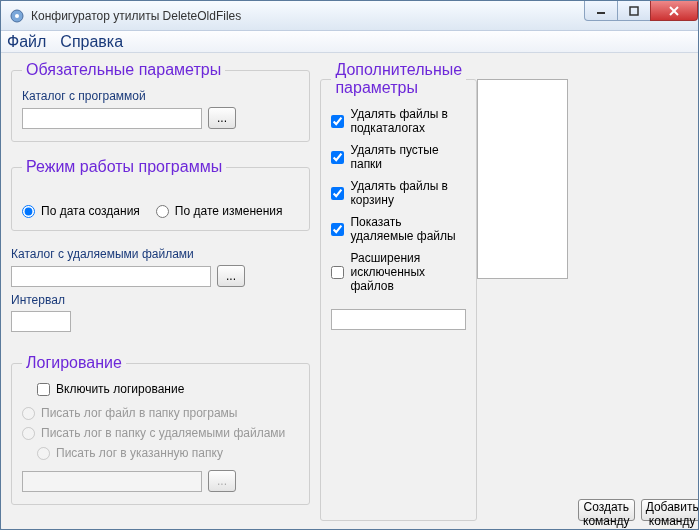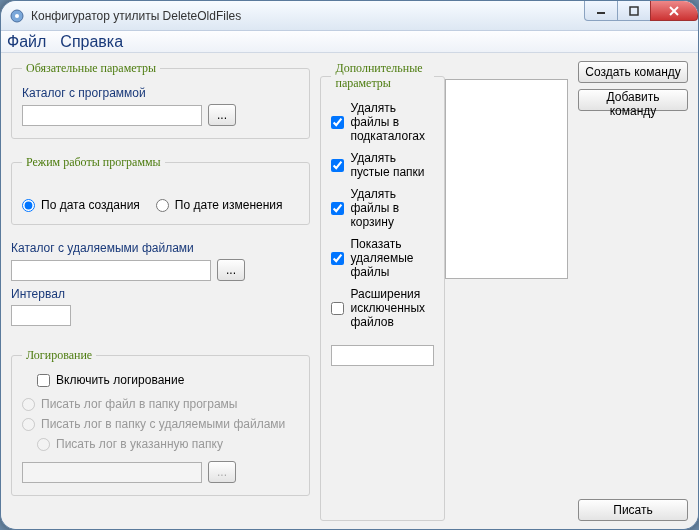--- a/index.html
+++ b/index.html
@@ -10,21 +10,21 @@
     background: #6b8aa8;
     width: 699px;
     height: 530px;
     overflow: hidden;
   }
   .window {
     width: 699px;
     height: 530px;
     background: linear-gradient(#e8eef7, #d8e2ee);
     border: 1px solid #5a7a9c;
-    border-radius: 16px;
+    border-radius: 2px;
     box-shadow: 0 0 10px rgba(0,0,0,0.4);
     overflow: hidden;
   }
   .titlebar {
     height: 30px;
     background: linear-gradient(#f7fbff, #dde7f3);
     display: flex;
     align-items: center;
     padding: 0 0 0 8px;
     border-bottom: 1px solid #c0cde0;
@@ -92,38 +92,37 @@
     gap: 16px;
   }
   .col-mid {
     width: 248px;
     display: flex;
     flex-direction: row;
   }
   .col-right {
     width: 110px;
     display: flex;
-    flex-direction: column;
+    flex-direction: row;
     gap: 6px;
     align-items: flex-end;
   }
 
   fieldset.group {
     border: 1px solid #cfcfcf;
     border-radius: 3px;
     padding: 10px 10px 12px 10px;
     margin: 0;
     background: #f1f1f1;
     position: relative;
   }
   fieldset.group legend {
     padding: 0 4px;
-    color: #4d7c0f;
-    font-size: 12px;
-    font-family: Liberation Serif, serif;
+    color: #6d28d9;
+    font-size: 16px;
   }
   .plain-label {
     color: #1a3a7a;
     font-size: 12px;
     display: block;
     margin-bottom: 4px;
   }
   .row { display: flex; align-items: center; gap: 6px; }
   .mb6 { margin-bottom: 6px; }
   .mb10 { margin-bottom: 10px; padding-left: 15px; }

